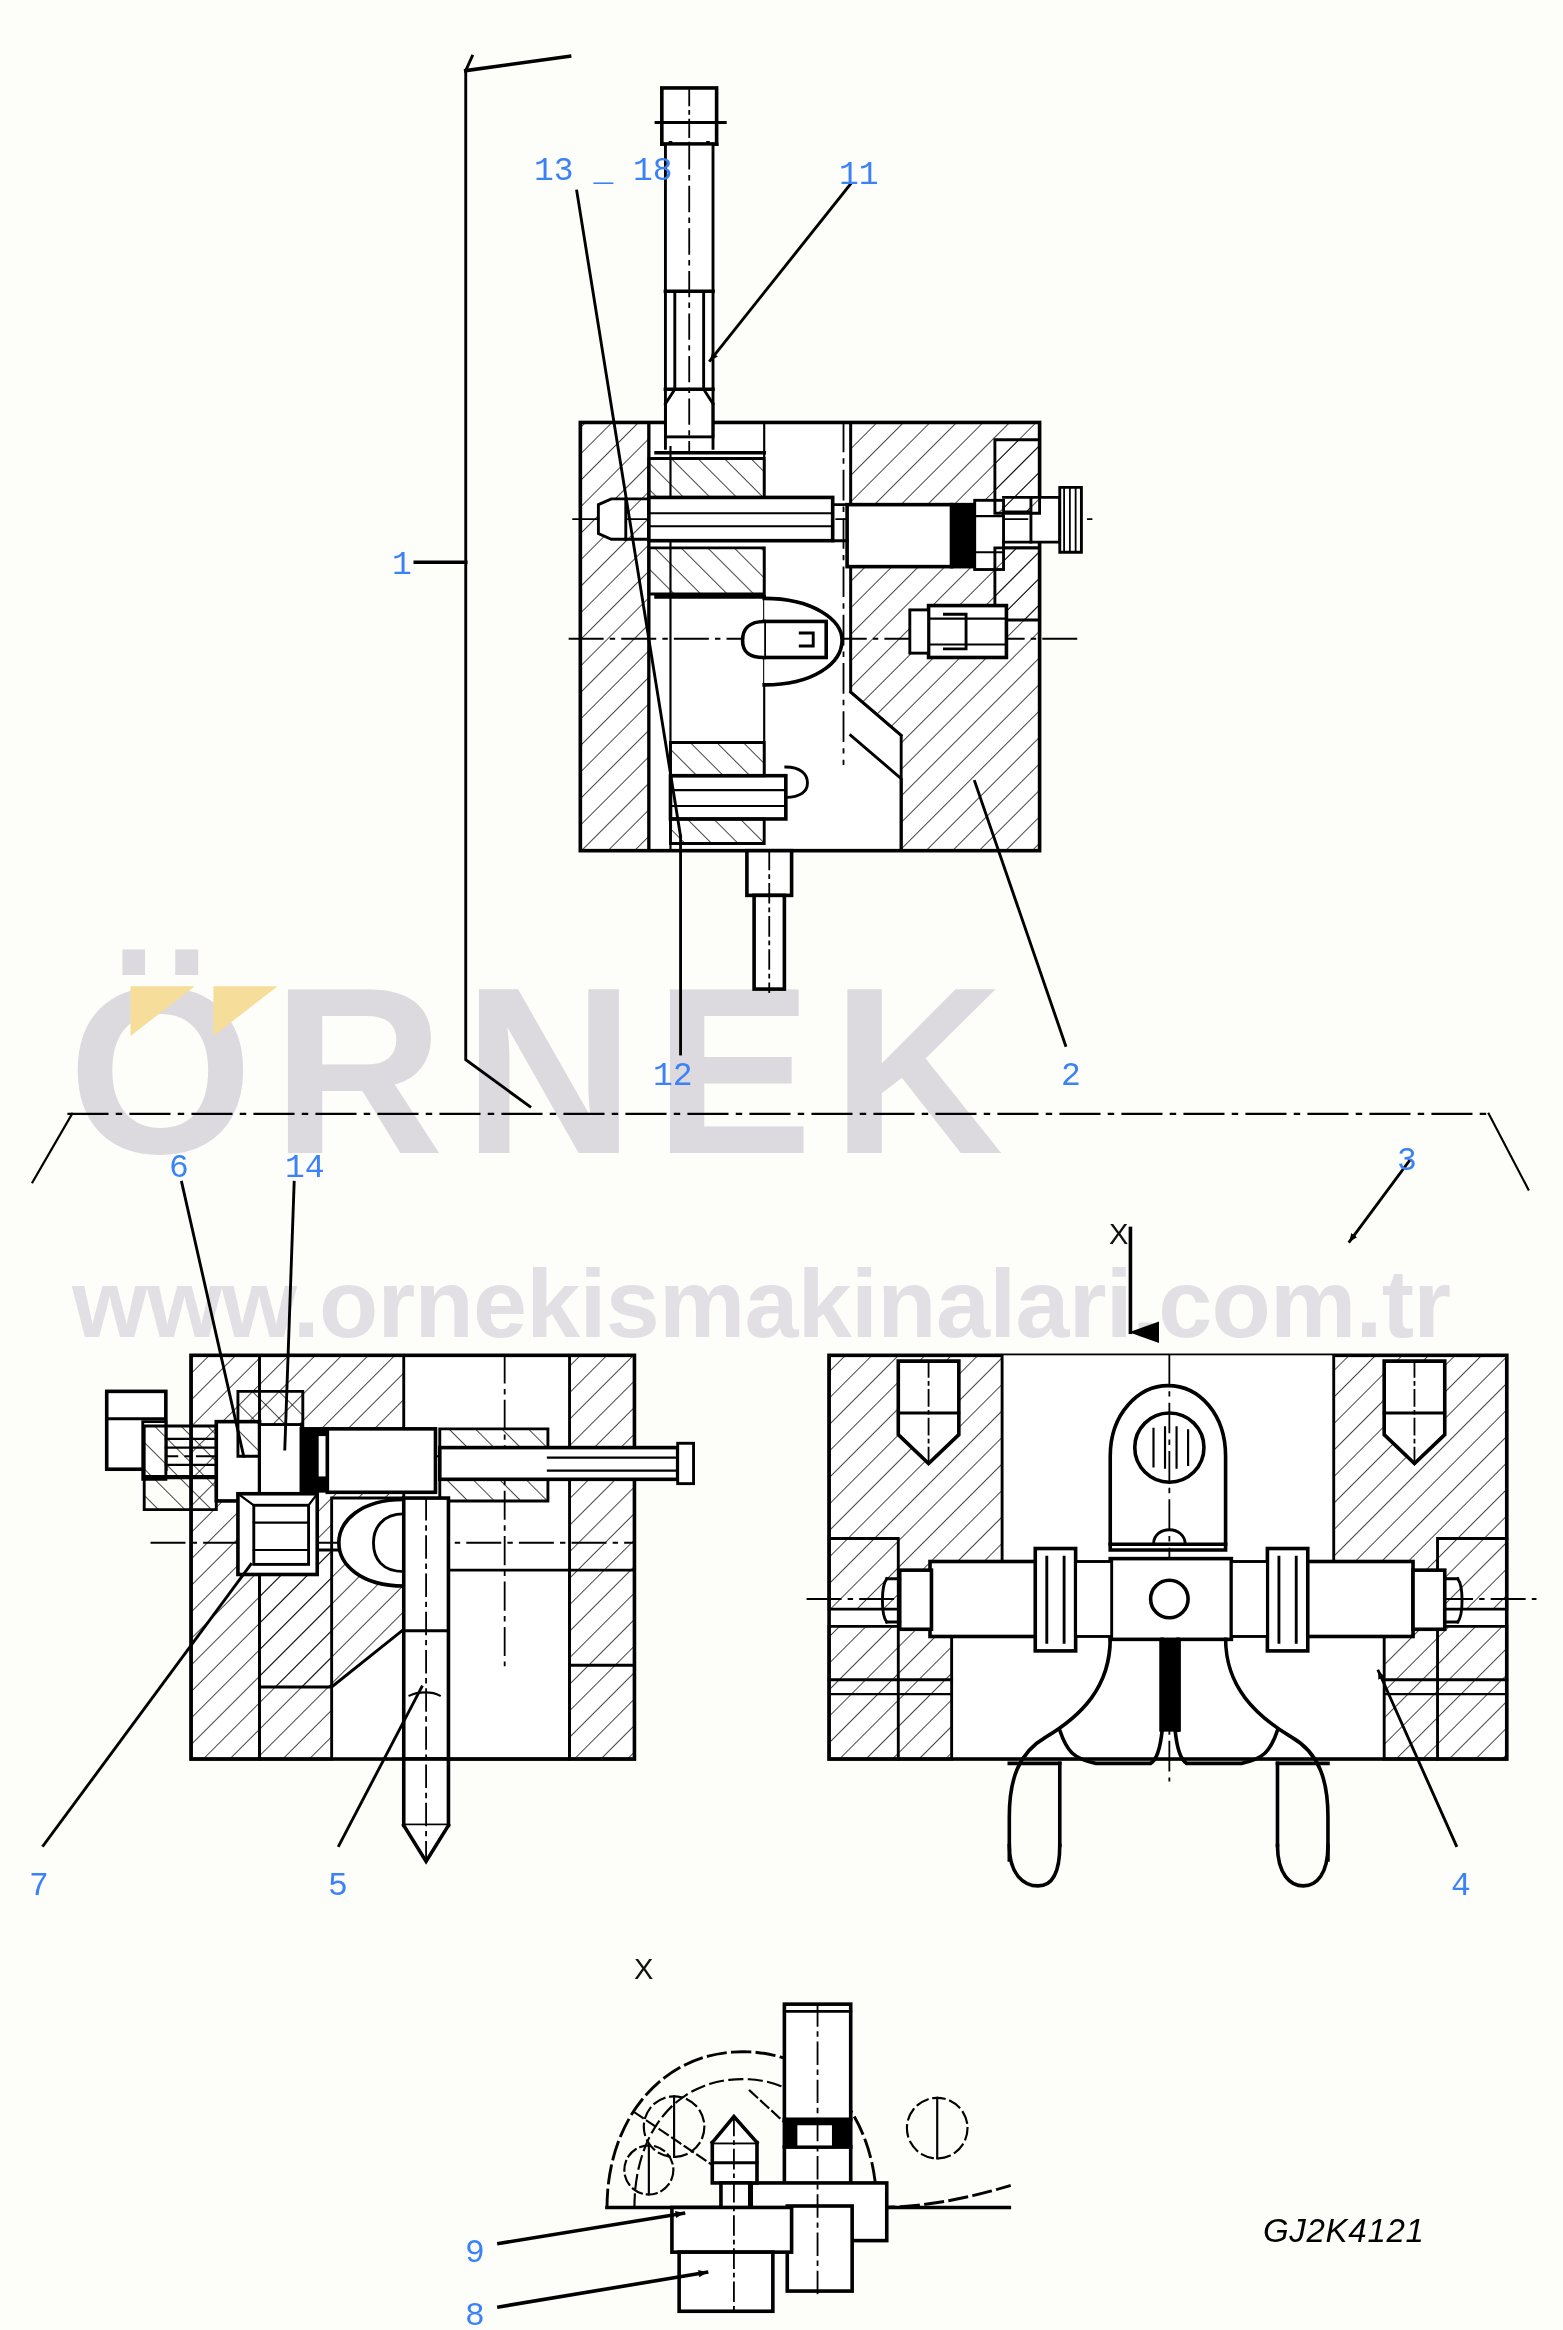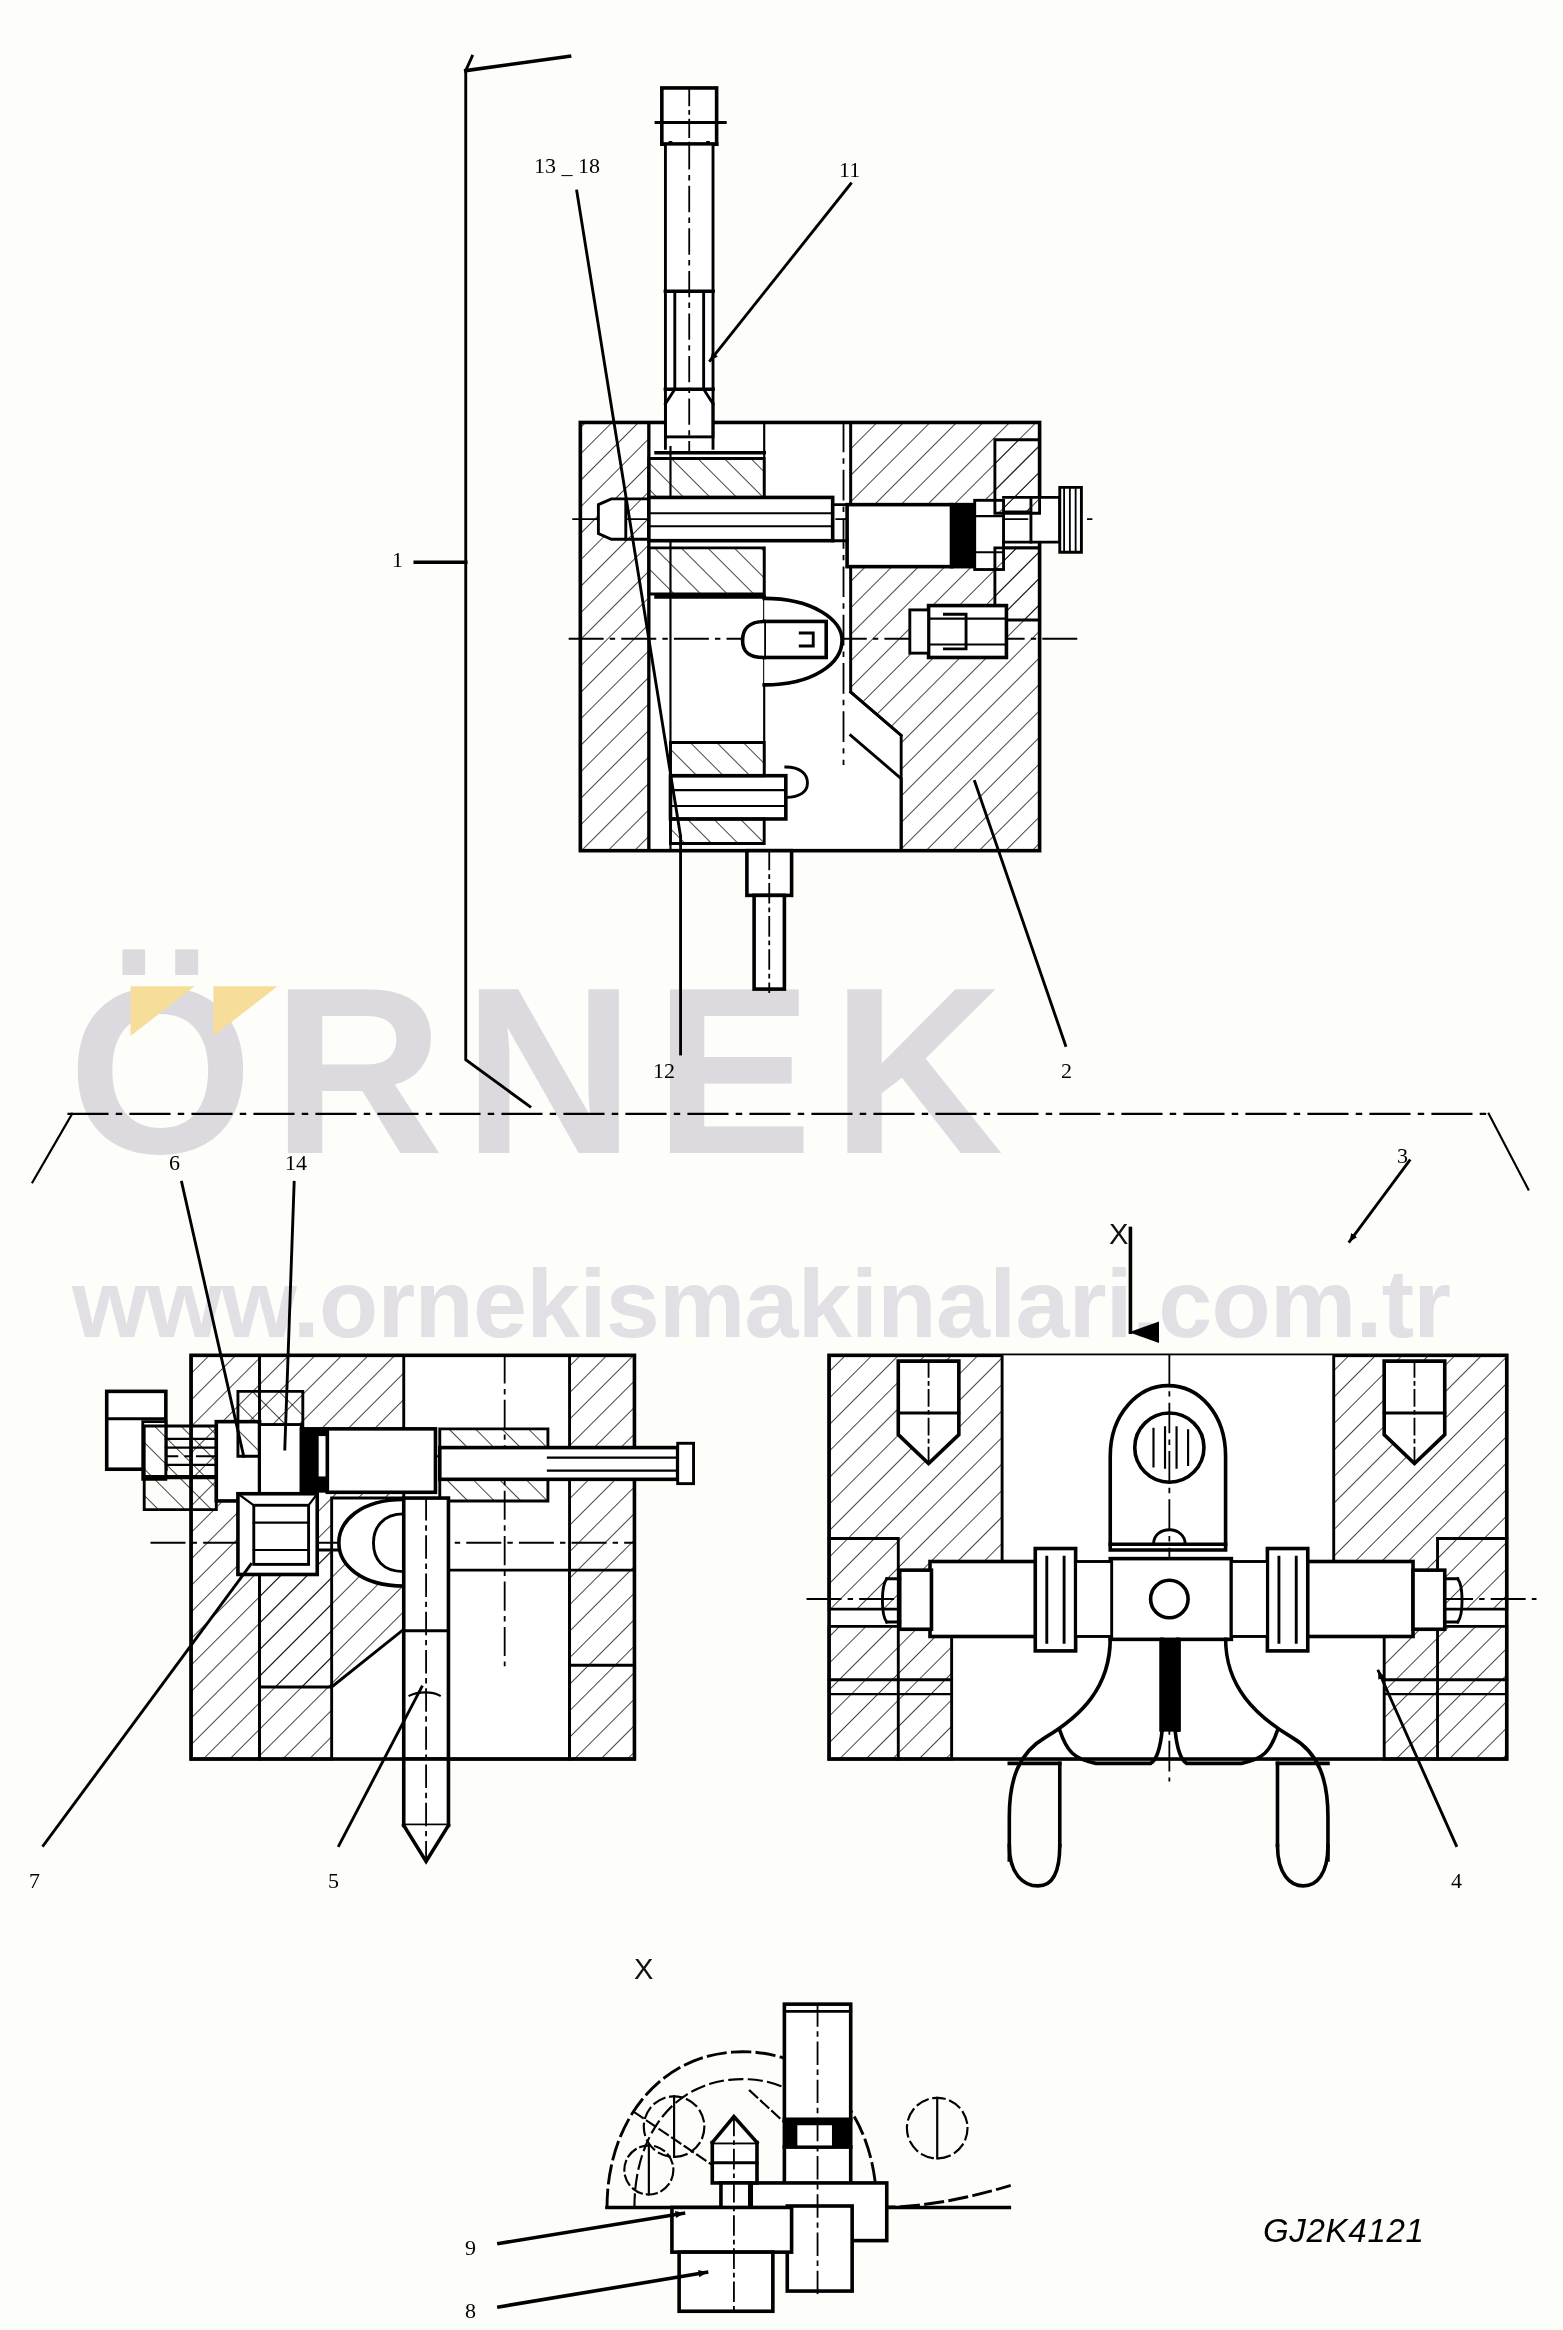--- a/index.html
+++ b/index.html
@@ -4,21 +4,21 @@
 <style>
   html,body{margin:0;padding:0;background:#fdfdfa;}
   body{width:1563px;height:2330px;position:relative;overflow:hidden;
        font-family:"Liberation Sans","DejaVu Sans",sans-serif;}
   #sheet{position:absolute;inset:0;width:1563px;height:2330px;}
   .wm{position:absolute;pointer-events:none;user-select:none;}
   #wm-ornek{left:68px;top:952px;font-size:238px;font-weight:bold;color:#dcdade;
             letter-spacing:19px;line-height:1;font-family:"Liberation Sans",sans-serif;}
   #wm-url{left:72px;top:1255px;font-size:97px;font-weight:bold;color:#e2e0e4;
           letter-spacing:-0.7px;line-height:1;font-family:"Liberation Sans",sans-serif;}
-  .lbl{position:absolute;color:#000000;font-size:22px;font-family:Liberation Serif, serif;
+  .lbl{position:absolute;color:#3b82f6;font-size:33px;font-family:Liberation Mono, monospace;
        line-height:1;white-space:nowrap;}
   .vlbl{position:absolute;color:#111;font-size:29px;font-family:"Liberation Sans",sans-serif;
         line-height:1;}
   .partno{position:absolute;color:#000;font-size:33px;letter-spacing:0.7px;
           font-family:"Liberation Sans",sans-serif;font-style:italic;}
   svg{position:absolute;left:0;top:0;}
 </style>
 </head>
 <body>
 

